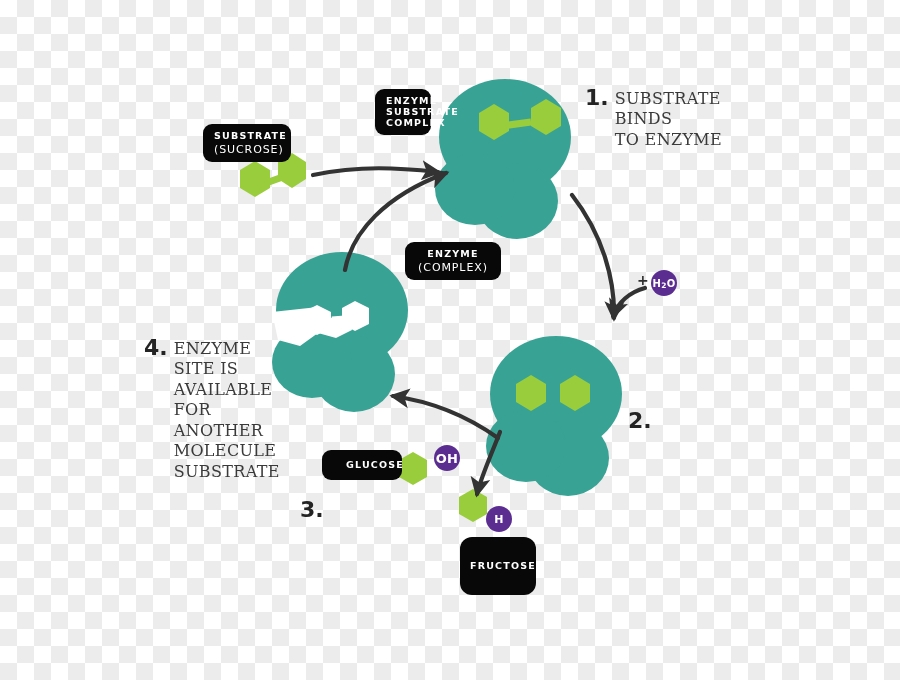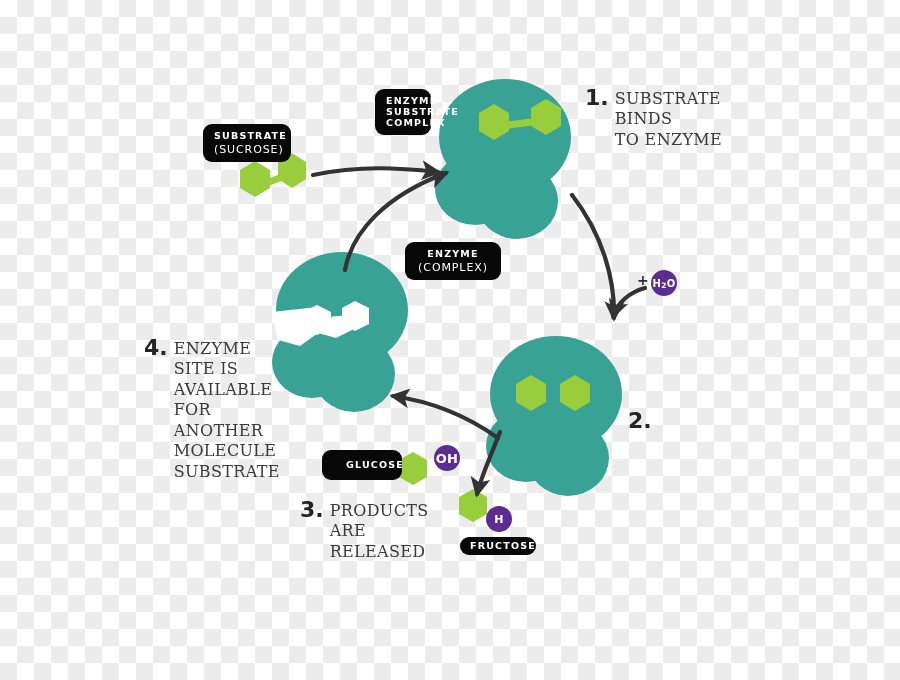--- a/index.html
+++ b/index.html
@@ -59,21 +59,21 @@
     font-weight: normal;
     letter-spacing: 0.9px;
     margin-top: 1px;
   }
 
   #label-substrate { left: 203px; top: 124px; width: 88px; }
   #label-complex   { left: 375px; top: 89px;  width: 56px; white-space: normal; }
   #label-complex .pill-main { line-height: 1.18; }
   #label-enzyme    { left: 405px; top: 202px; width: 96px; margin-top: 40px; }
   #label-glucose   { left: 322px; top: 450px; width: 80px; padding: 9px 24px; }
-  #label-fructose  { left: 460px; top: 537px; width: 76px; padding: 3px 10px; }
+  #label-fructose  { left: 460px; top: 537px; width: 76px; padding: 23px 10px; border-radius: 12px; }
 
   
   .step {
     position: absolute;
     display: flex;
     align-items: flex-start;
     color: #2f2f2f;
   }
   .step .step-num {
     font-family: "DejaVu Sans", sans-serif;
@@ -231,22 +231,20 @@
     <span class="step-text">SUBSTRATE BINDS
 TO ENZYME</span>
   </div>
 
   <div class="step" id="step-2">
     <span class="step-num">2.</span>
   </div>
 
   <div class="step" id="step-3">
     <span class="step-num">3.</span>
-    <span class="step-text">PRODUCTS ARE
-RELEASED</span>
   </div>
 
   <div class="step" id="step-4">
     <span class="step-num">4.</span>
     <span class="step-text">ENZYME SITE IS
 AVAILABLE FOR
 ANOTHER
 MOLECULE
 SUBSTRATE</span>
   </div>

